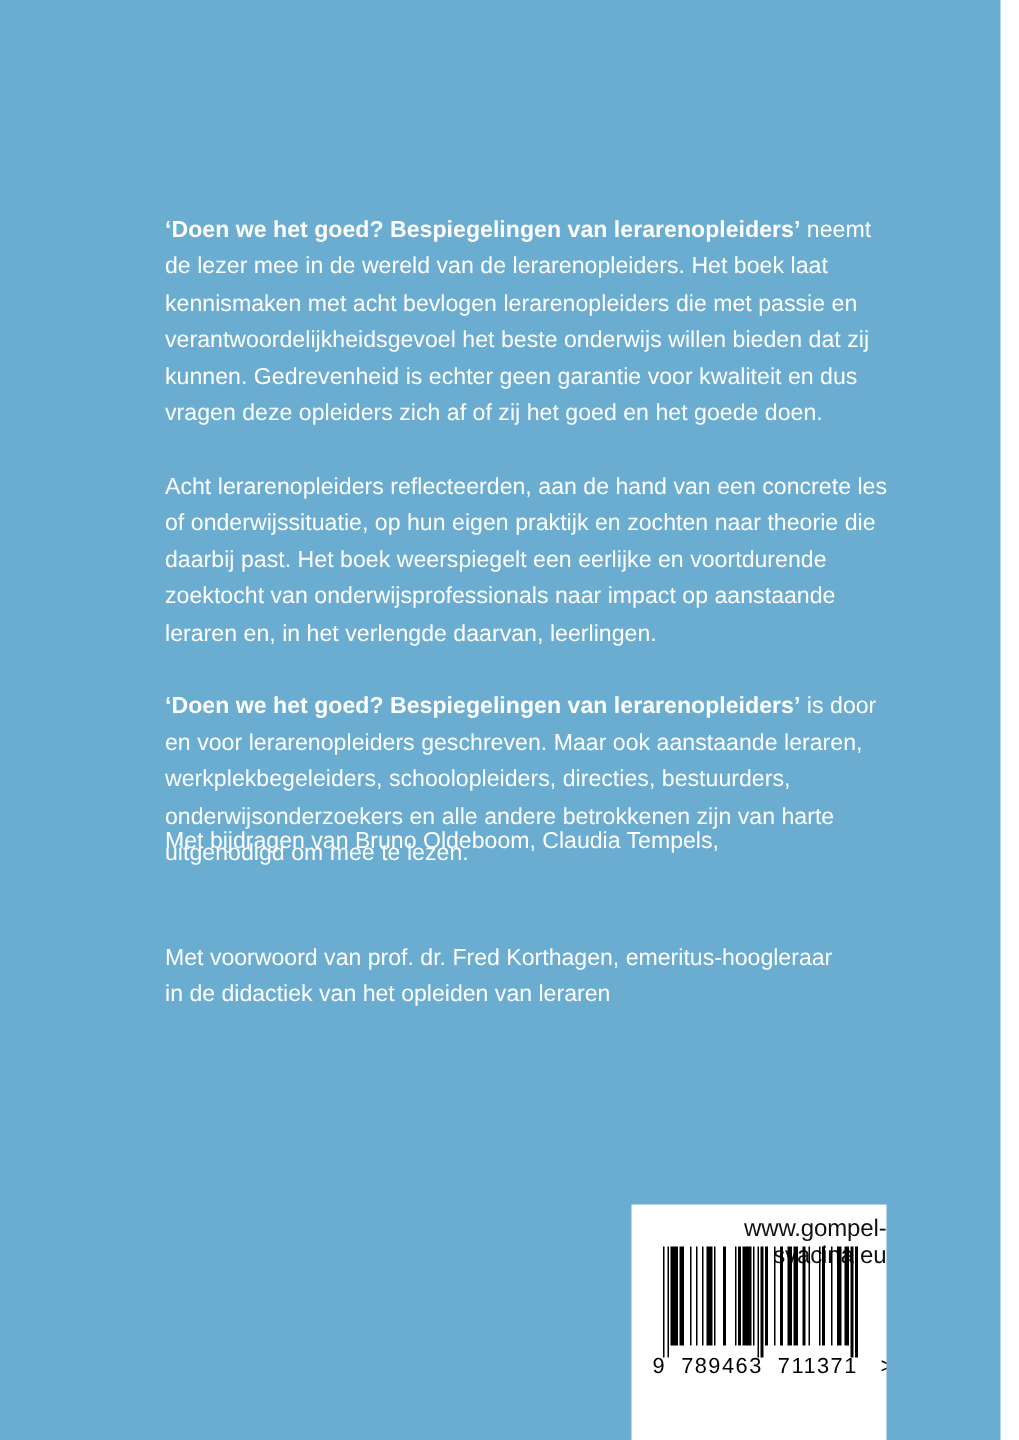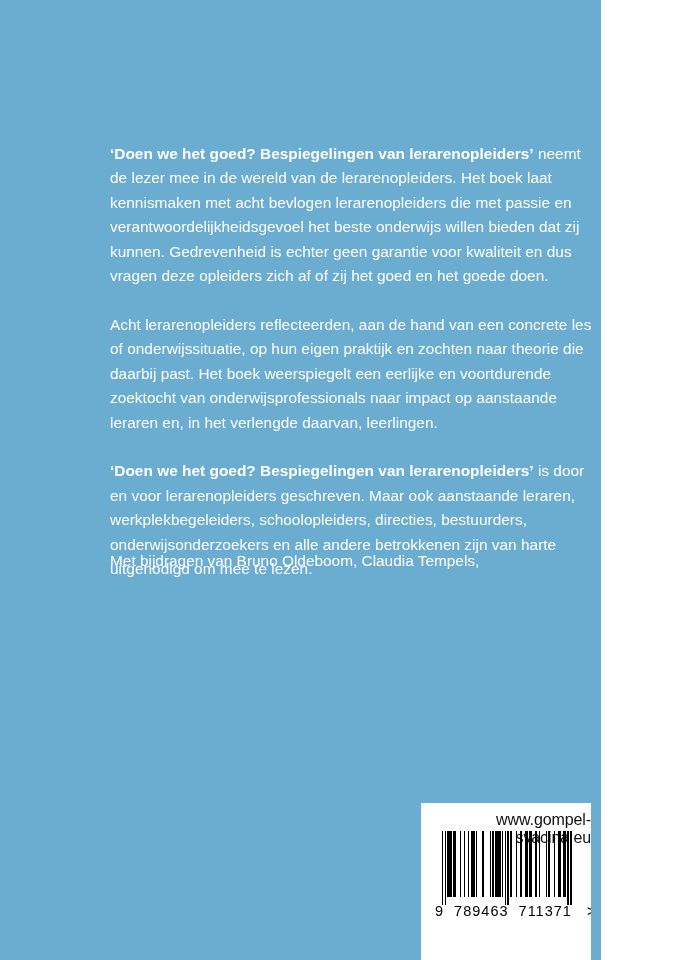--- a/index.html
+++ b/index.html
@@ -9,21 +9,21 @@
   }
   body {
     width: 679px;
     height: 960px;
     overflow: hidden;
     font-family: "Liberation Sans", sans-serif;
   }
 
   #cover {
     position: relative;
-    width: 601px;
+    width: 667px;
     height: 960px;
     background: #6BADD1;
     overflow: hidden;
   }
 
   
   #blurb {
     position: absolute;
     left: 110px;
     top: 142px;
@@ -135,20 +135,24 @@
     <p class="para"><span>Acht lerarenopleiders reflecteerden, aan de hand van een concrete les of onderwijssituatie, op hun eigen praktijk en zochten naar theorie die daarbij past. Het boek weerspiegelt een eerlijke en voortdurende zoektocht van onderwijsprofessionals naar impact op aanstaande leraren en, in het verlengde daarvan, leerlingen.</span></p>
 
     <p class="para"><span class="booktitle">‘Doen we het goed? Bespiegelingen van lerarenopleiders’</span><span> is door en voor lerarenopleiders geschreven. Maar ook aanstaande leraren, werkplekbegeleiders, schoolopleiders, directies, bestuurders, onderwijsonderzoekers en alle andere betrokkenen zijn van harte uitgenodigd om mee te lezen.</span></p>
 
   </div>
 
   <div id="credits-contributors">
     <div class="credits">Met bijdragen van Bruno Oldeboom, Claudia Tempels,</div>
   </div>
 
+  <div id="credits-foreword">
+    <div class="credits">Met voorwoord van prof. dr. Fred Korthagen, emeritus-hoogleraar</div>
+    <div class="credits">in de didactiek van het opleiden van leraren</div>
+  </div>
 
   <div id="barcode-panel">
     <div id="barcode-url">www.gompel-svacina.eu</div>
     <div id="barcode-bars">
         <div class="bar guard" style="width: 1.36842px; flex: 0 0 auto;"></div>
         <div class="gap" style="width: 1.36842px; flex: 0 0 auto; height: 1px;"></div>
         <div class="bar guard" style="width: 1.36842px; flex: 0 0 auto;"></div>
         <div class="gap" style="width: 1.36842px; flex: 0 0 auto; height: 1px;"></div>
         <div class="bar" style="width: 4.10526px; flex: 0 0 auto;"></div>
         <div class="gap" style="width: 1.36842px; flex: 0 0 auto; height: 1px;"></div>

